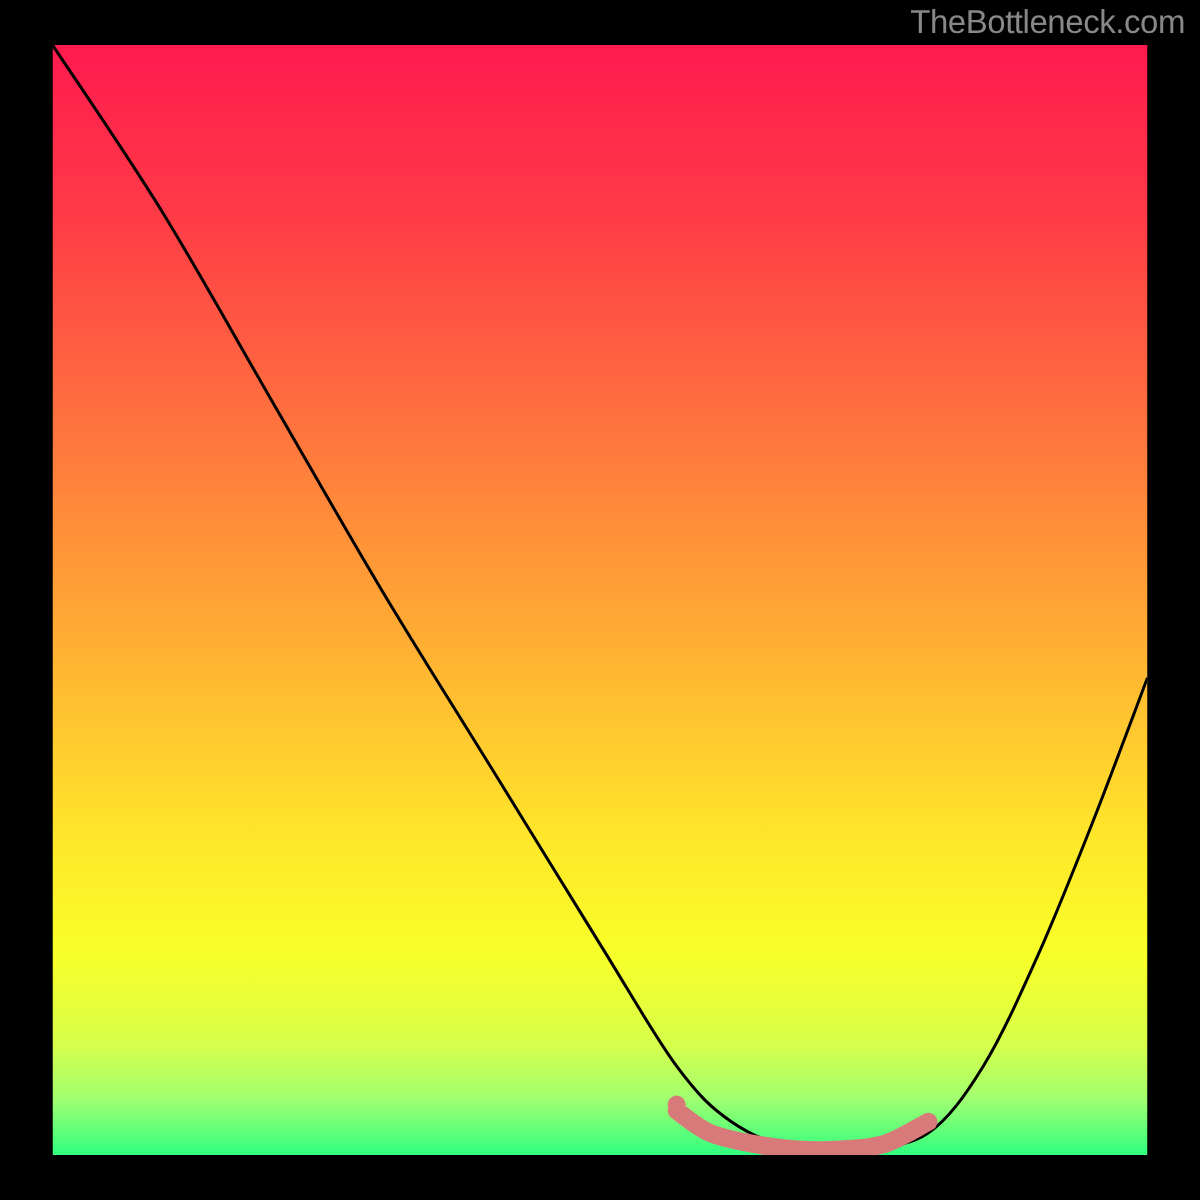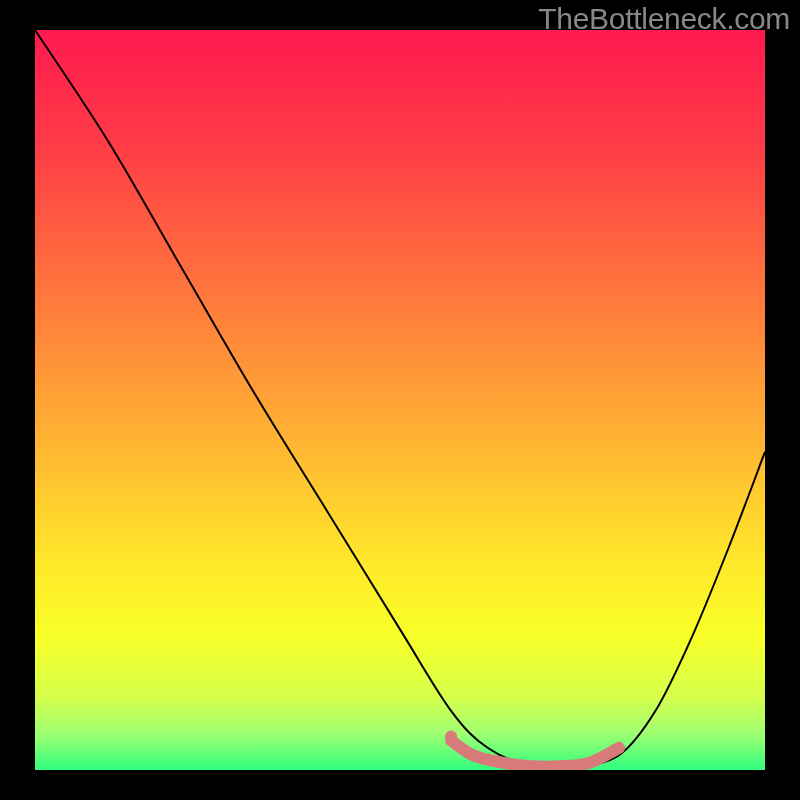--- a/index.html
+++ b/index.html
@@ -15,21 +15,21 @@
     width: 800px;
     height: 800px;
     background: #000;
   }
   .watermark {
     position: absolute;
     top: 2px;
     right: 10px;
     color: #888;
     font-family: Arial, Helvetica, sans-serif;
-    font-size: 30px;
+    font-size: 22px;
     font-weight: normal;
     z-index: 10;
     letter-spacing: -0.3px;
   }
   .plot-area {
     position: absolute;
     left: 35px;
     top: 30px;
     width: 730px;
     height: 740px;

